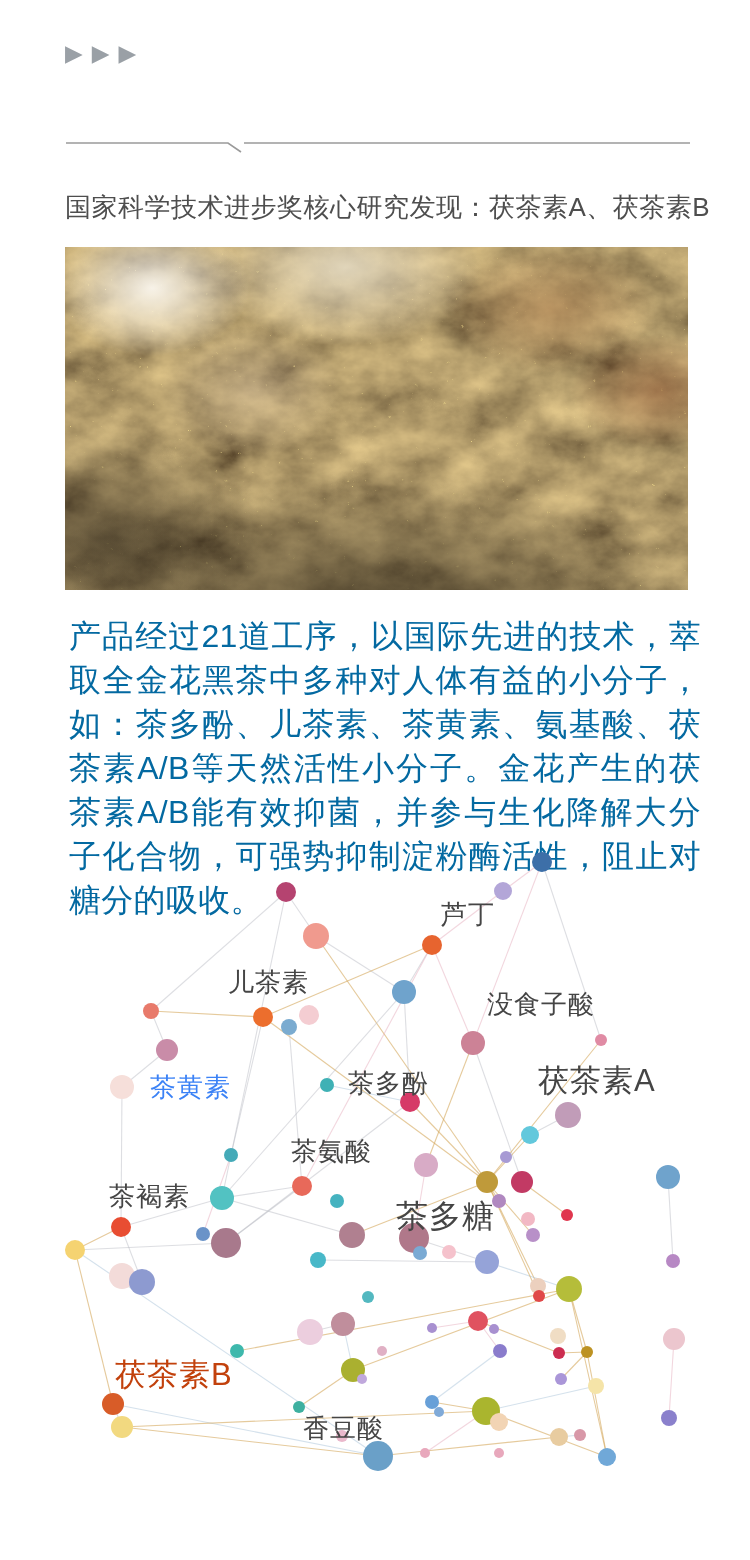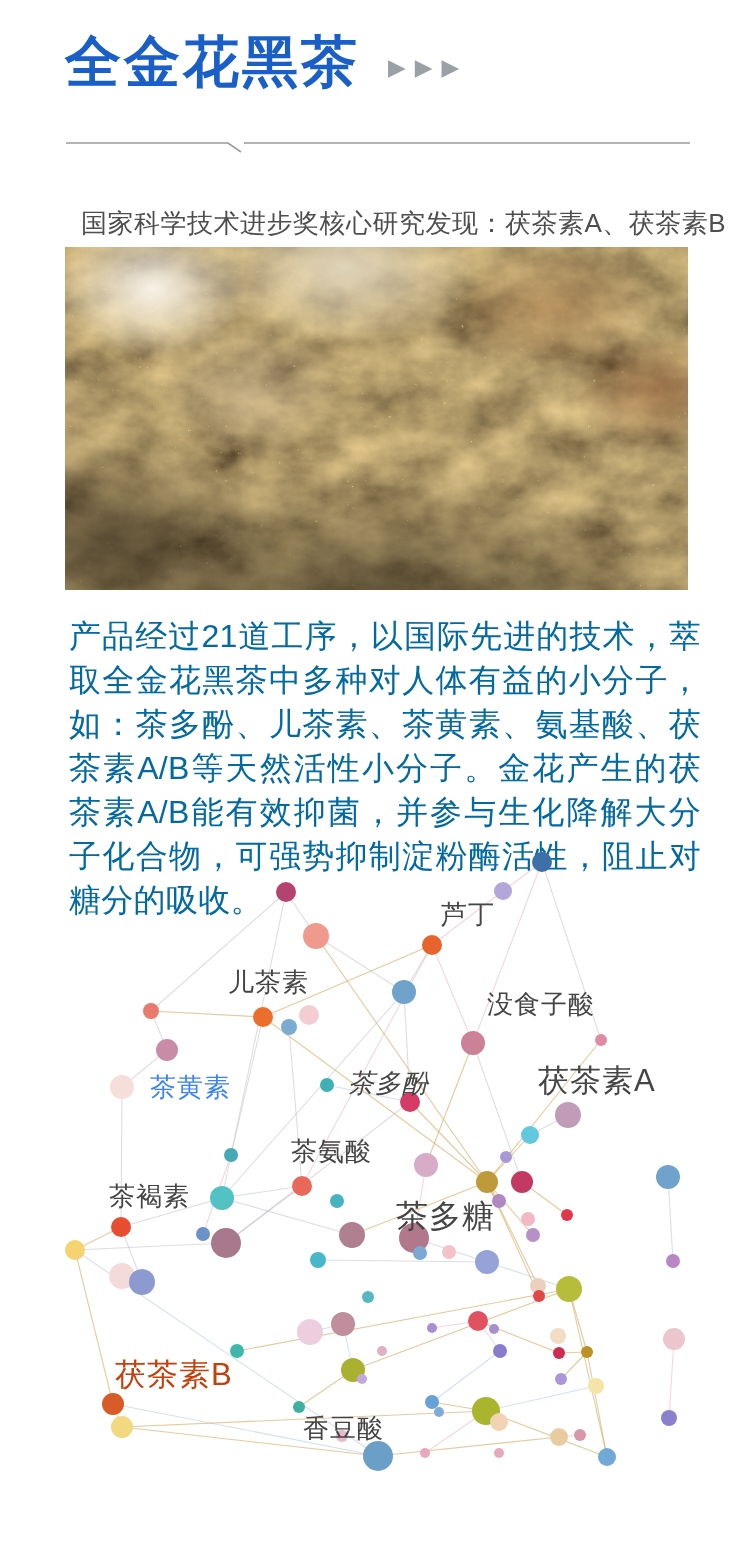--- a/index.html
+++ b/index.html
@@ -10,21 +10,21 @@
   }
   .page{position:relative;width:750px;height:1560px;overflow:hidden;background:#fff;}
 
   
   .title-row{position:absolute;top:30px;left:65px;display:flex;align-items:center;gap:28px;}
   .page-title{margin:0;font-size:56px;font-weight:800;color:#1a5fc8;letter-spacing:3px;line-height:1.15;}
   .arrows{font-size:23px;color:#9aa0a6;letter-spacing:9px;padding-top:10px;}
 
   .divider{position:absolute;top:130px;left:0;width:750px;height:26px;display:block;}
 
-  .subtitle{position:absolute;top:190px;left:65px;margin:16px;font-size:26px;color:#4e4e4e;
+  .subtitle{position:absolute;top:190px;left:65px;margin:0;font-size:26px;color:#4e4e4e;
     letter-spacing:.5px;white-space:nowrap;}
 
   
   .photo{position:absolute;top:247px;left:65px;width:623px;height:343px;background:#1c1208;overflow:hidden;}
   .photo svg{position:absolute;left:0;top:0;width:100%;height:100%;}
   .photo-glare{position:absolute;inset:0;pointer-events:none;background:
     radial-gradient(ellipse 150px 105px at 14% 12%, rgba(250,246,238,.95), rgba(250,246,238,0) 65%),
     radial-gradient(ellipse 210px 120px at 45% 6%, rgba(233,226,208,.75), rgba(233,226,208,0) 65%),
     radial-gradient(ellipse 130px 95px at 30% 42%, rgba(190,170,148,.38), rgba(190,170,148,0) 70%),
     radial-gradient(ellipse 150px 90px at 78% 18%, rgba(140,90,52,.45), rgba(140,90,52,0) 72%),
@@ -40,21 +40,20 @@
   .network{position:absolute;top:829px;left:0;width:736px;height:700px;}
   .network > svg{position:absolute;left:0;top:0;width:750px;height:700px;}
   .net-label{position:absolute;color:#454545;white-space:nowrap;letter-spacing:1px;}
 </style>
 </head>
 <body>
 
 <div class="page">
 
   <div class="title-row">
-    <h1 class="page-title">全金花黑茶</h1>
     <span class="arrows">▶▶▶</span>
   </div>
 
   <svg class="divider" viewBox="0 0 750 26">
     <path d="M66 13 H228 L241 22 M244 13 H690" fill="none" stroke="#9a9a9a" stroke-width="1.6"></path>
   </svg>
 
   <p class="subtitle">国家科学技术进步奖核心研究发现：茯茶素A、茯茶素B</p>
 
   <div class="photo">
@@ -242,21 +241,21 @@
         <circle cx="499" cy="624" r="5" fill="#e8a8bc"></circle>
         <circle cx="607" cy="628" r="9" fill="#70a8d8"></circle>
         <circle cx="674" cy="510" r="11" fill="#ecc6ce"></circle>
         <circle cx="669" cy="589" r="8" fill="#8a80cc"></circle>
       </svg>
     <div id="net-labels">
         <div class="net-label" style="left: 441px; top: 68px; font-size: 26px; color: rgb(69, 69, 69);">芦丁</div>
         <div class="net-label" style="left: 228px; top: 136px; font-size: 26px; color: rgb(69, 69, 69);">儿茶素</div>
         <div class="net-label" style="left: 487px; top: 158px; font-size: 26px; color: rgb(69, 69, 69);">没食子酸</div>
         <div class="net-label" style="left: 150px; top: 241px; font-size: 26px; color: #3b82f6;">茶黄素</div>
-        <div class="net-label" style="left: 348px; top: 237px; font-size: 26px; color: rgb(69, 69, 69); font-style: italic;">茶多酚</div>
+        <div class="net-label" style="left: 348px; top: 237px; font-size: 26px; color: rgb(69, 69, 69);">茶多酚</div>
         <div class="net-label" style="left: 538px; top: 231px; font-size: 31px; color: rgb(69, 69, 69);">茯茶素A</div>
         <div class="net-label" style="left: 291px; top: 305px; font-size: 26px; color: rgb(69, 69, 69);">茶氨酸</div>
         <div class="net-label" style="left: 109px; top: 350px; font-size: 26px; color: rgb(69, 69, 69);">茶褐素</div>
         <div class="net-label" style="left: 396px; top: 366px; font-size: 32px; color: rgb(69, 69, 69);">茶多糖</div>
         <div class="net-label" style="left: 115px; top: 525px; font-size: 31px; color: #c2410c;">茯茶素B</div>
         <div class="net-label" style="left: 303px; top: 582px; font-size: 26px; color: rgb(69, 69, 69);">香豆酸</div>
       </div>
   </div>
 
 </div>

